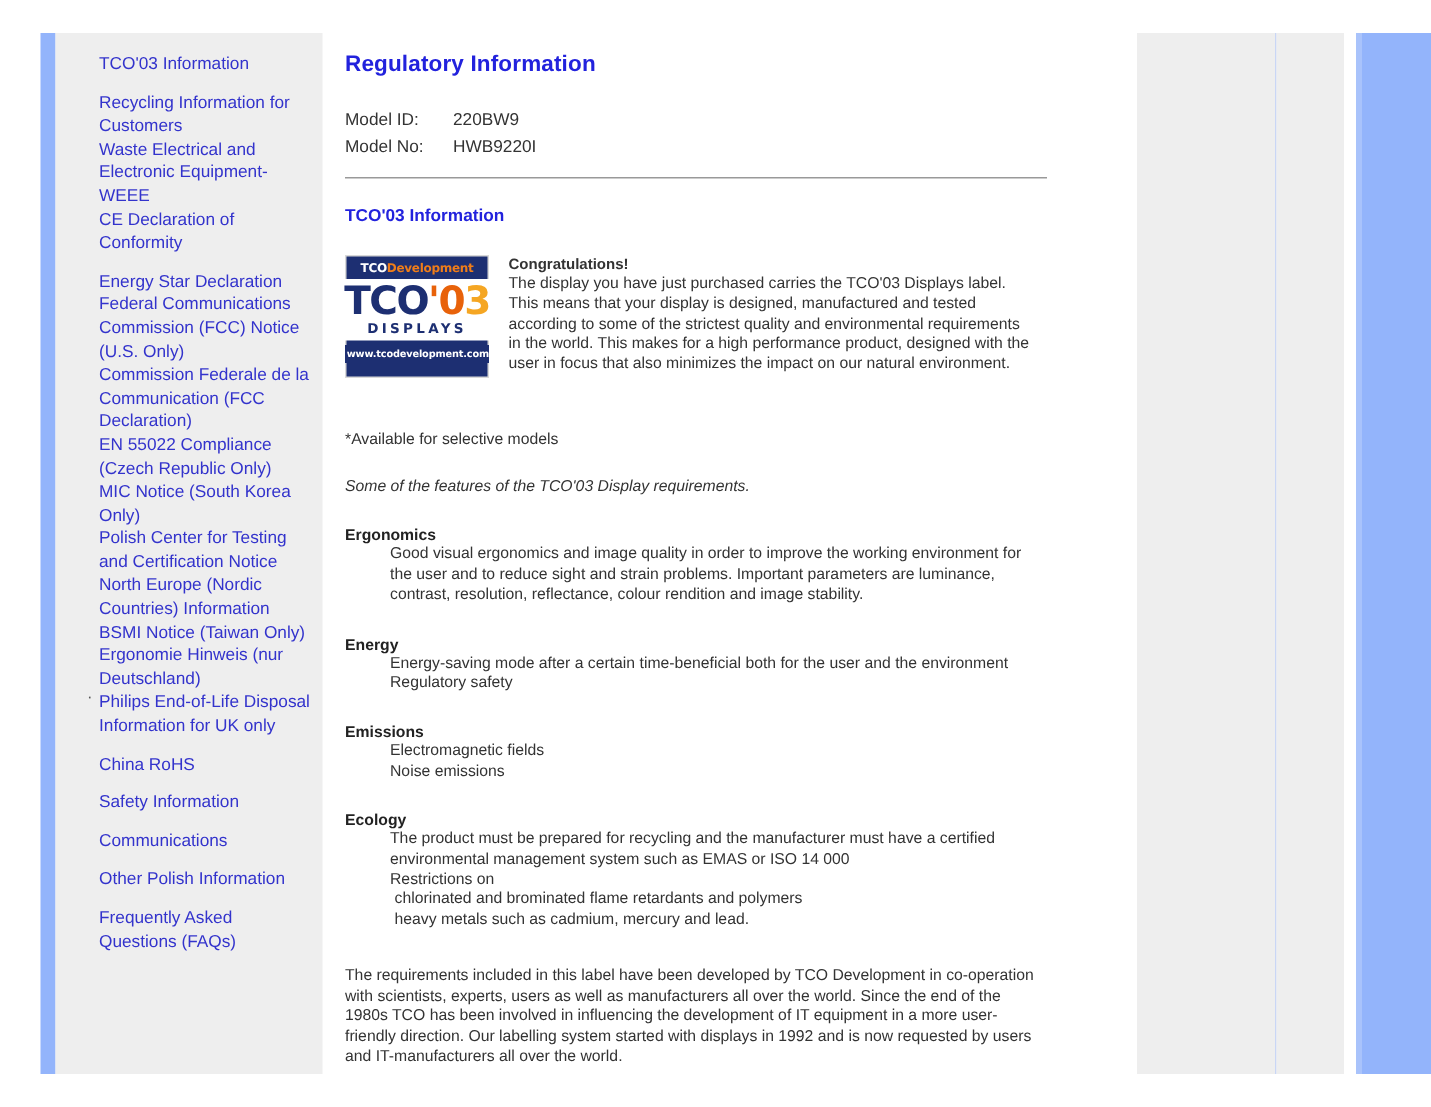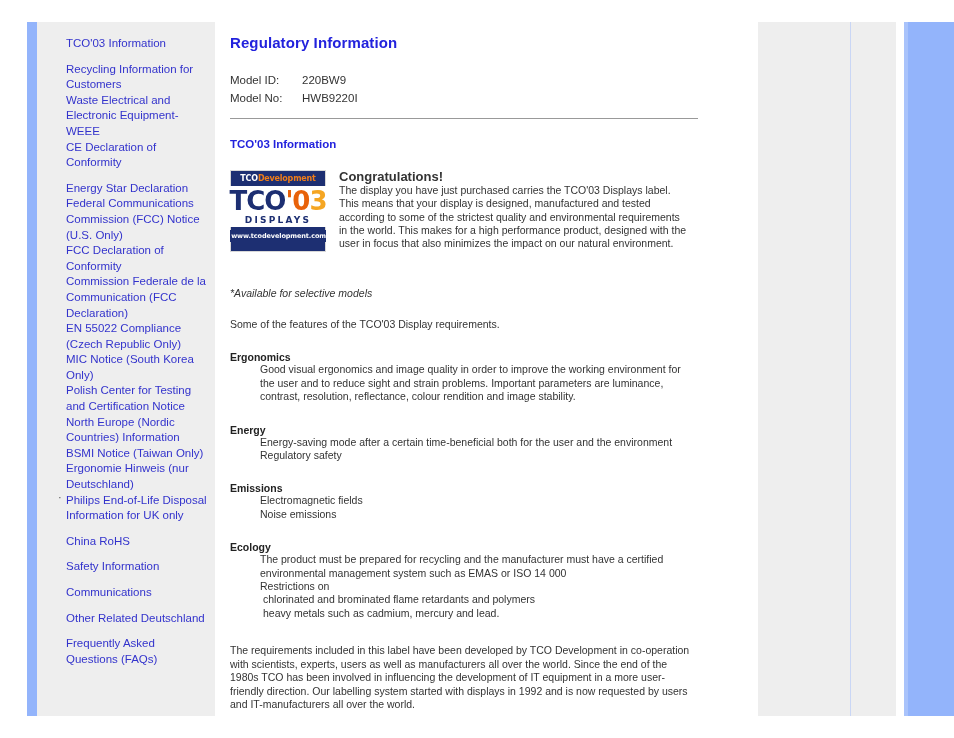--- a/index.html
+++ b/index.html
@@ -177,34 +177,34 @@
     padding: 2px 0;
     font-family: "DejaVu Sans", sans-serif;
     letter-spacing: -0.1px;
   }
   .congrats {
     font-size: 10.5px;
     color: #333333;
     line-height: 13.2px;
     width: 348px;
   }
-  .congrats b { font-size: 13px; }
+  .congrats b { font-size: 10px; }
 
   
   .note-italic {
     font-size: 10.5px;
-    font-style: italic;
     color: #333333;
     margin: 35px 0 0 0;
   }
   .para {
     font-size: 10.5px;
     color: #333333;
     line-height: 13.4px;
     margin: 19px 0 0 0;
+    font-style: italic;
   }
   .sub-head {
     font-size: 10.5px;
     font-weight: bold;
     color: #222222;
     margin: 20px 0 0 0;
   }
   .indented {
     font-size: 10.5px;
     color: #333333;
@@ -266,42 +266,41 @@
         <a class="nav-item" href="#">TCO'03 Information</a>
       </div>
       <div class="nav-group">
         <a class="nav-item" href="#">Recycling Information for Customers</a>
         <a class="nav-item" href="#">Waste Electrical and Electronic Equipment-WEEE</a>
         <a class="nav-item" href="#">CE Declaration of Conformity</a>
       </div>
       <div class="nav-group">
         <a class="nav-item" href="#">Energy Star Declaration</a>
         <a class="nav-item" href="#">Federal Communications Commission (FCC) Notice (U.S. Only)</a>
-        <a class="nav-item" href="#">FCC Declaration of Conformity</a>
         <a class="nav-item" href="#">Commission Federale de la Communication (FCC Declaration)</a>
         <a class="nav-item" href="#">EN 55022 Compliance (Czech Republic Only)</a>
         <a class="nav-item" href="#">MIC Notice (South Korea Only)</a>
         <a class="nav-item" href="#">Polish Center for Testing and Certification Notice</a>
         <a class="nav-item" href="#">North Europe (Nordic Countries) Information</a>
         <a class="nav-item" href="#">BSMI Notice (Taiwan Only)</a>
         <a class="nav-item" href="#">Ergonomie Hinweis (nur Deutschland)</a>
         <a class="nav-item has-dot" href="#">Philips End-of-Life Disposal</a>
         <a class="nav-item" href="#">Information for UK only</a>
       </div>
       <div class="nav-group">
         <a class="nav-item" href="#">China RoHS</a>
       </div>
       <div class="nav-group">
         <a class="nav-item" href="#">Safety Information</a>
       </div>
       <div class="nav-group">
         <a class="nav-item" href="#">Communications</a>
       </div>
       <div class="nav-group">
-        <a class="nav-item" href="#">Other Related Deutschland</a>
+        <a class="nav-item" href="#">Other Polish Information</a>
       </div>
       <div class="nav-group">
         <a class="nav-item" href="#">Frequently Asked Questions (FAQs)</a>
       </div>
     </div>
 </div>
 
 <div id="content">
 
   <h1 id="page-title">Regulatory Information</h1>

